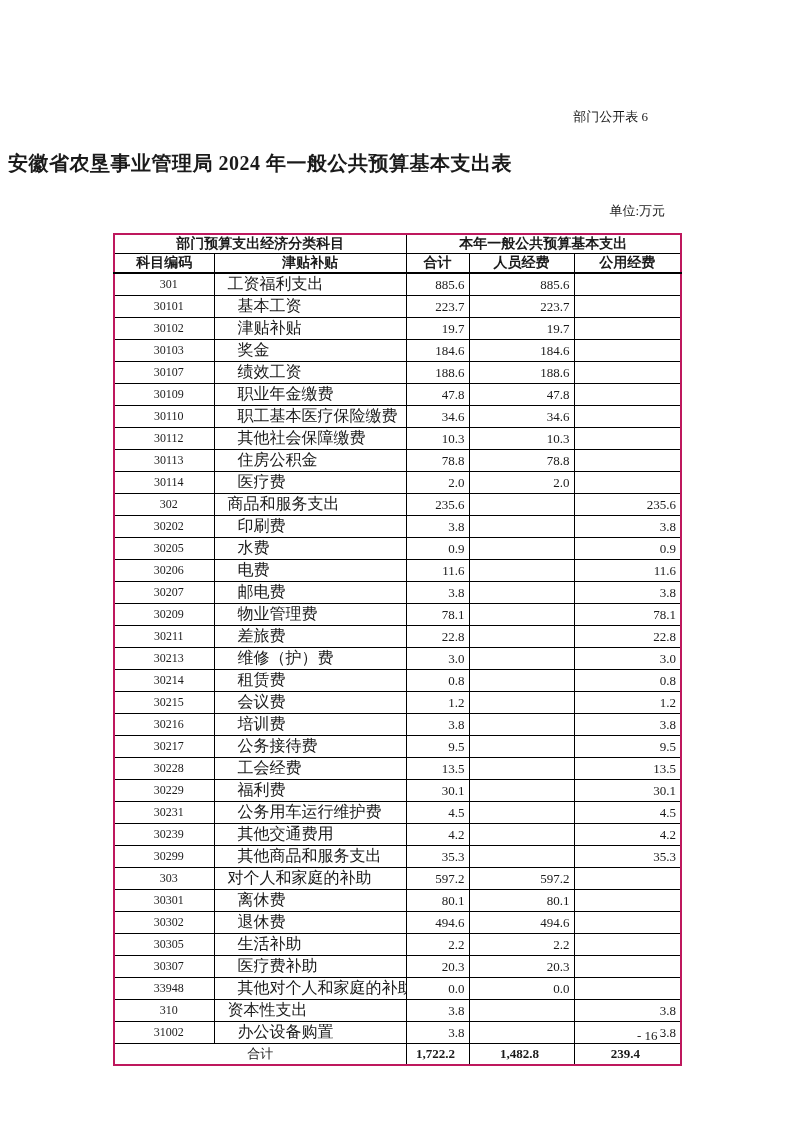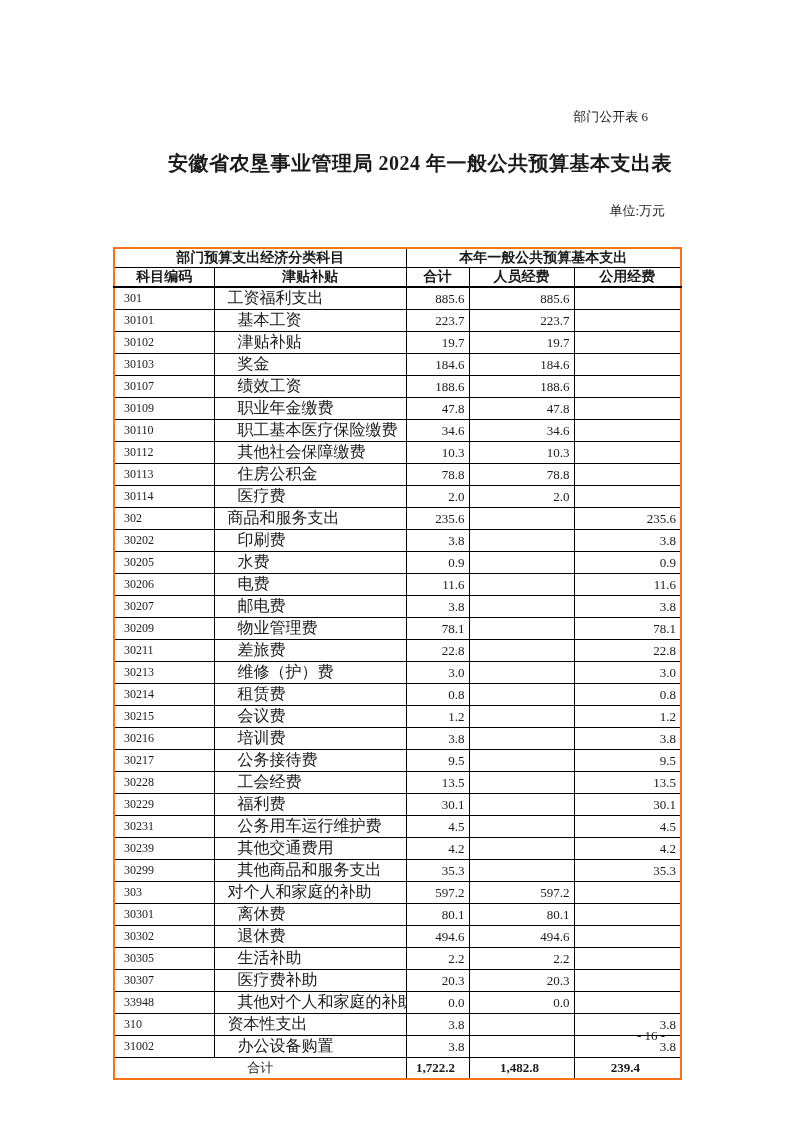--- a/index.html
+++ b/index.html
@@ -9,54 +9,54 @@
     background: #ffffff;
     position: relative;
     color: #1a1a1a;
     font-family: "Liberation Serif", "DejaVu Serif", serif;
   }
   .doc-label {
     position: absolute; top: 108px; right: 146px;
     font-size: 13px;
   }
   .page-title {
-    position: absolute; top: 150px; left: 0; width: 672px;
-    margin: 0; text-align: right;
+    position: absolute; top: 150px; left: 8px; width: 672px;
+    margin: 0; text-align: left;
     font-size: 20px; font-weight: bold;
     font-family: "Liberation Serif", "DejaVu Serif", serif;
     letter-spacing: 0.5px;
   }
   .unit-label {
     position: absolute; top: 202px; right: 129px;
     font-size: 13px;
   }
   table.budget-table {
-    position: absolute; left: 113px; top: 247px;
+    position: absolute; left: 113px; top: 233px;
     width: 567px;
     border-collapse: collapse; table-layout: fixed;
-    border: 2px solid #f97316;
+    border: 2px solid #be185d;
     padding-left: 29px;
   }
   .budget-table th, .budget-table td {
     border: 1px solid #000;
     padding: 0;
     overflow: hidden; white-space: nowrap;
     vertical-align: middle;
   }
   .group-header-row th {
     height: 18px; font-size: 14px; font-weight: bold;
     text-align: center;
   }
   .col-header-row th {
     height: 19px; font-size: 14px; font-weight: bold;
     text-align: center;
     border-bottom: 2px solid #000;
   }
   tbody td { height: 18.4px; }
-  td.code { text-align: left; padding-left: 9px; font-size: 12px; }
+  td.code { text-align: center; padding-left: 9px; font-size: 12px; }
   td.name { text-align: left; font-size: 16px; }
   td.name.lvl0 { padding-left: 13px; }
   td.name.lvl1 { padding-left: 23px; }
   td.num { text-align: right; padding-right: 4px; font-size: 13px; }
   .total-row td { height: 21px; }
   .total-row td.total-label { text-align: center; font-size: 13px; }
   .total-row td.num { font-weight: bold; text-align: center; }
   .page-number {
     position: absolute; top: 1028px; left: 637px;
     font-size: 13px;

